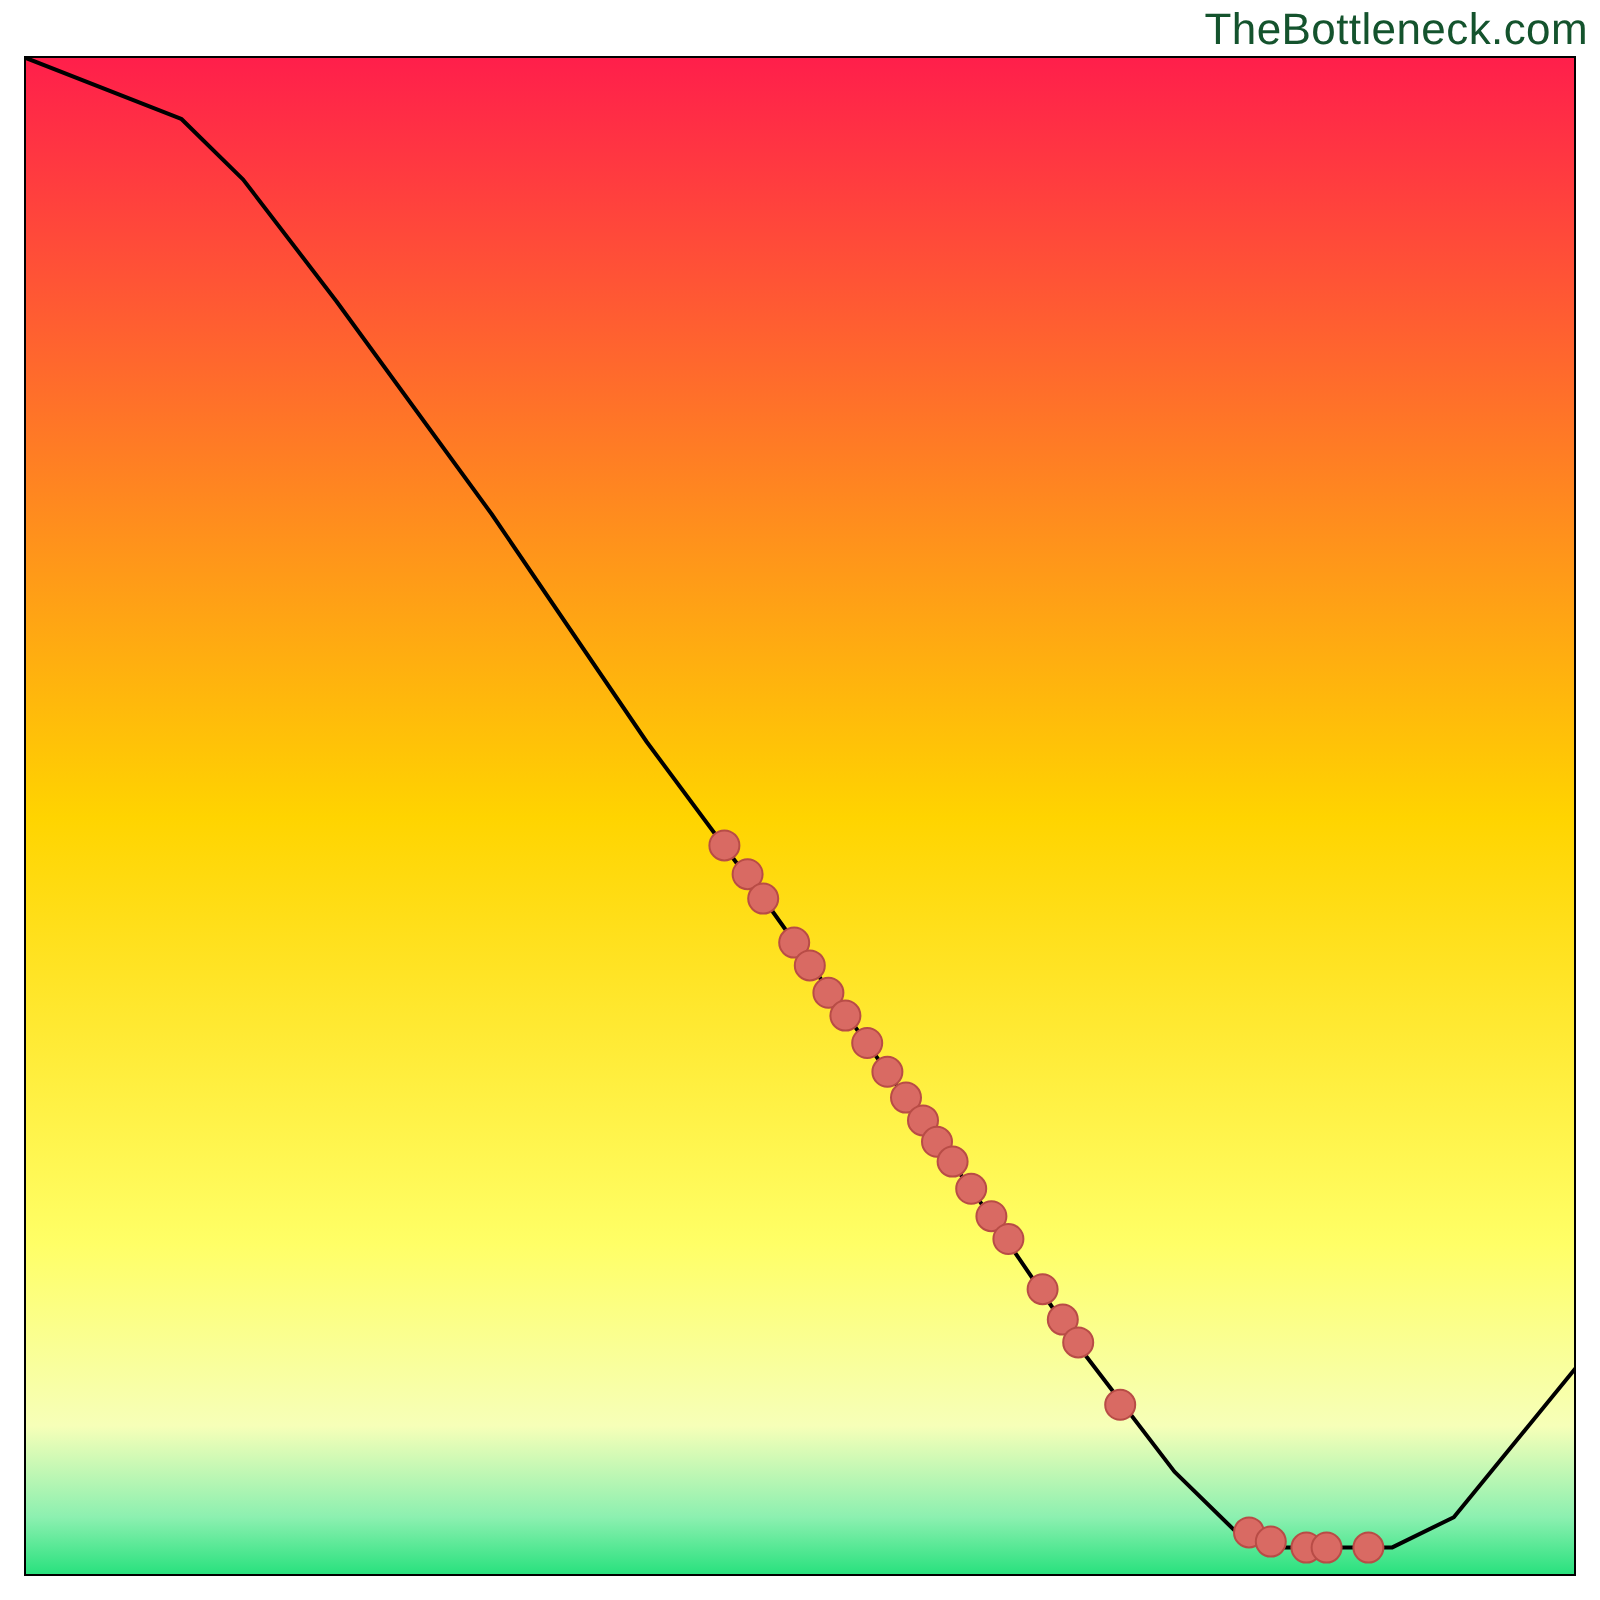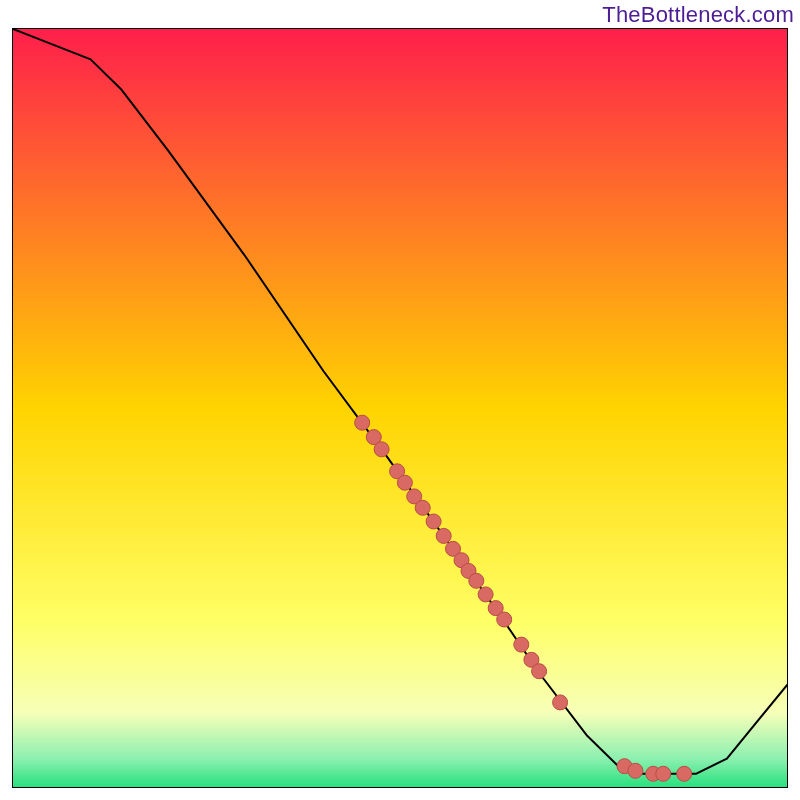--- a/index.html
+++ b/index.html
@@ -3,21 +3,21 @@
 <meta charset="utf-8">
 <style>
   * { margin: 0; padding: 0; box-sizing: border-box; }
   html, body { width: 800px; height: 800px; overflow: hidden; background: #fff; }
   .wrap { position: relative; width: 800px; height: 800px; }
   .attribution {
     position: absolute;
     top: 2px; right: 6px;
     font-family: Arial, Helvetica, sans-serif;
     font-size: 22px;
-    color: #4c1d95;
+    color: #14532d;
     letter-spacing: 0.2px;
   }
   .plot {
     position: absolute;
     left: 12px; top: 28px;
     width: 776px; height: 760px;
     border: 1px solid #000;
     overflow: hidden;
   }
   svg { display: block; }

